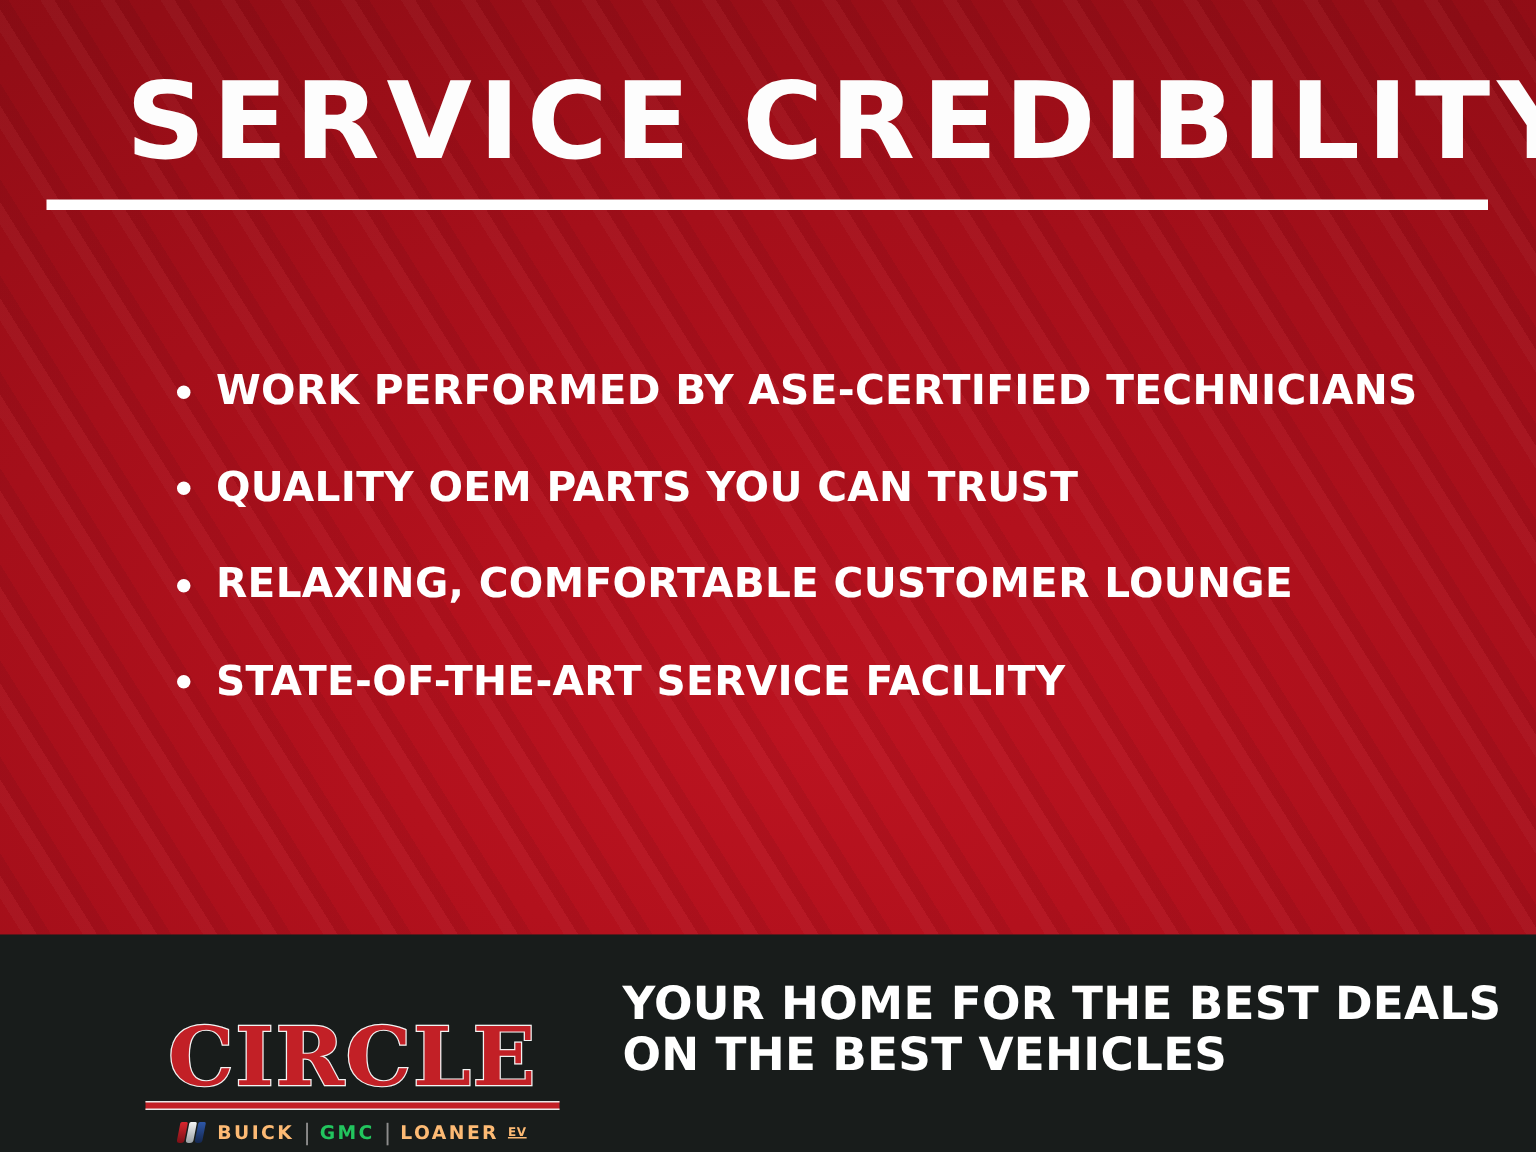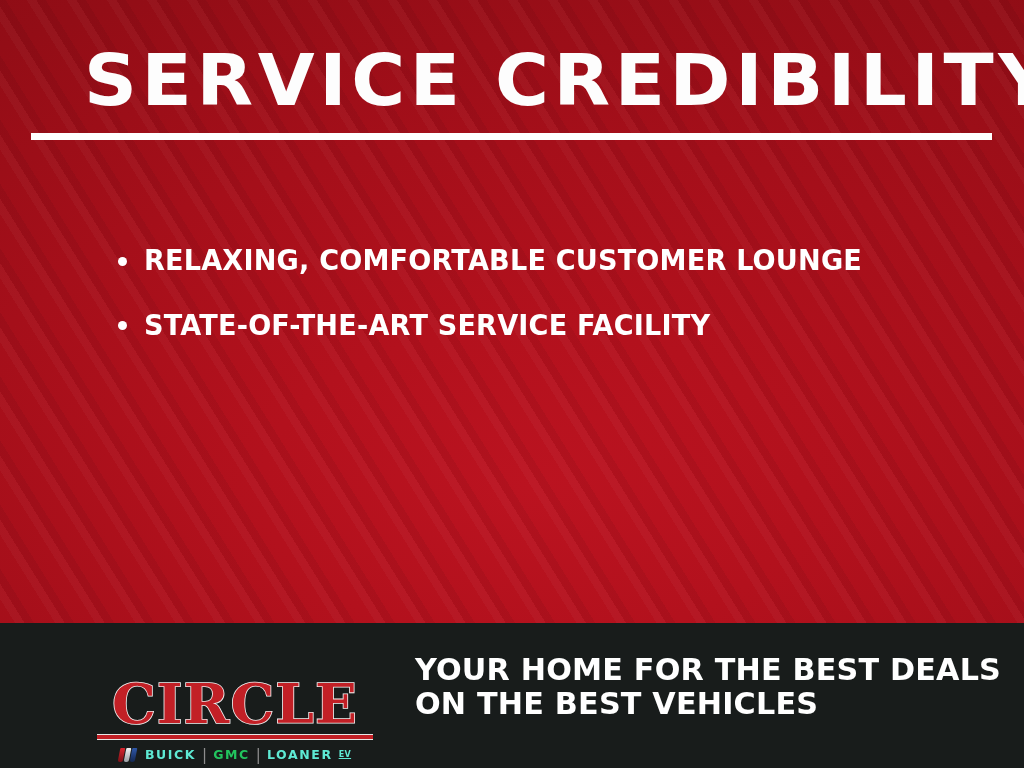--- a/index.html
+++ b/index.html
@@ -178,21 +178,21 @@
   }
   .sh-red    { background: linear-gradient(#d8262e, #7c1016); }
   .sh-silver { background: linear-gradient(#f4f4f4, #9aa0a4); }
   .sh-blue   { background: linear-gradient(#2e57a8, #14274f); }
 
   .brand-name {
     font-family: "DejaVu Sans", sans-serif;
     font-size: 12.5px;
     font-weight: bold;
     letter-spacing: 1.6px;
-    color: #5eead4;
+    color: #fdba74;
     line-height: 14px;
   }
   .brand-name.gmc { color: #22c55e; }
   .brand-sep {
     color: #8d8d8d;
     font-size: 15px;
     line-height: 14px;
     font-family: "DejaVu Sans", sans-serif;
   }
   .ev-suffix {
@@ -227,22 +227,30 @@
   <div id="body-area">
     <div id="stripes"></div>
   </div>
 
   <div id="title">SERVICE CREDIBILITY</div>
 
   <div id="title-rule"></div>
 
   <div id="bullets">
 
-
-
+    <div class="bullet-row">
+      <span class="bullet-dot"></span>
+      <span class="bullet-text">WORK PERFORMED BY ASE-CERTIFIED TECHNICIANS</span>
+    </div>
+
+
+    <div class="bullet-row">
+      <span class="bullet-dot"></span>
+      <span class="bullet-text">QUALITY OEM PARTS YOU CAN TRUST</span>
+    </div>
 
     <div class="bullet-row">
       <span class="bullet-dot"></span>
       <span class="bullet-text">RELAXING, COMFORTABLE CUSTOMER LOUNGE</span>
     </div>
 
     <div class="bullet-row">
       <span class="bullet-dot"></span>
       <span class="bullet-text">STATE-OF-THE-ART SERVICE FACILITY</span>
     </div>

